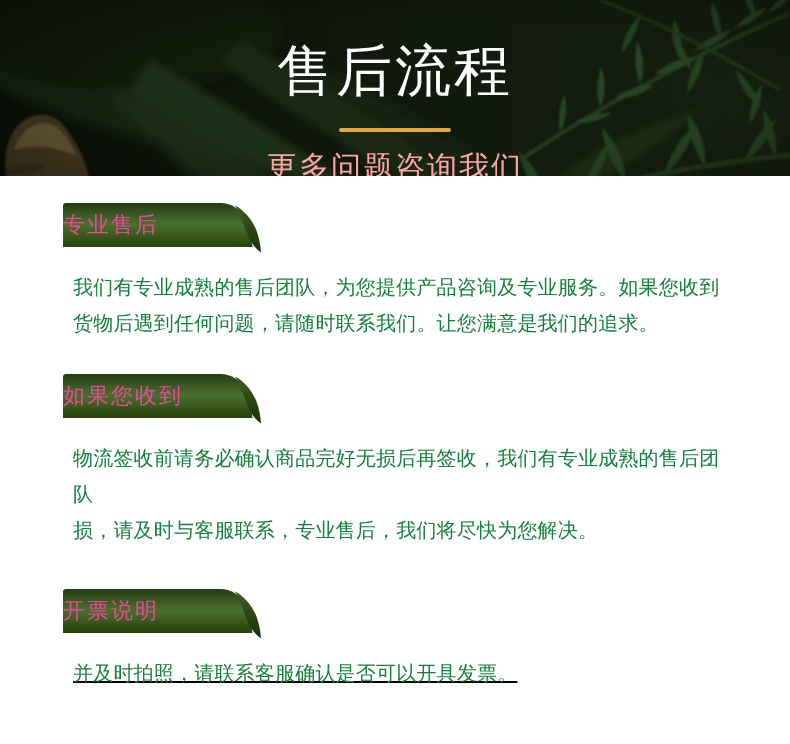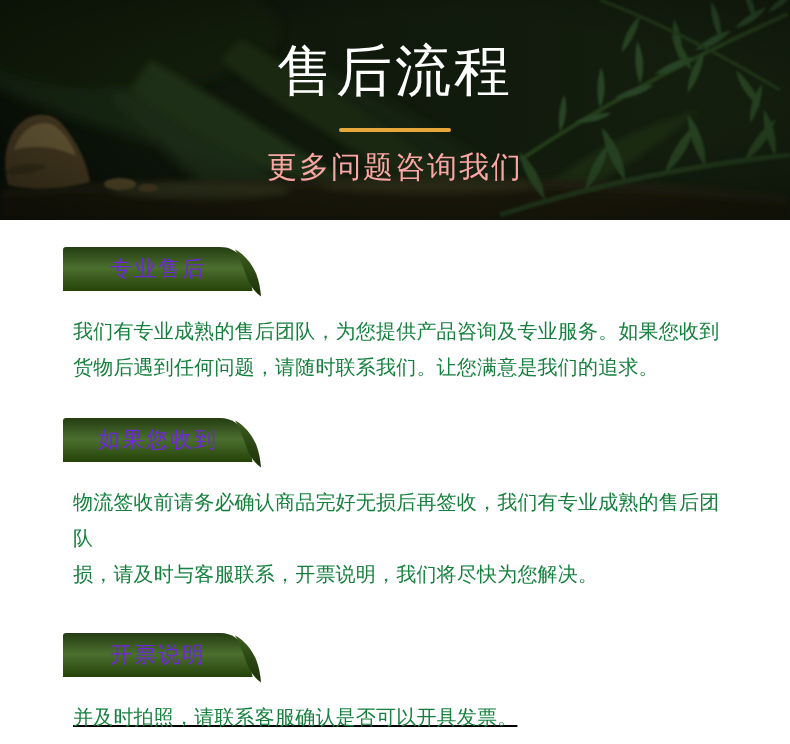--- a/index.html
+++ b/index.html
@@ -11,21 +11,21 @@
     margin: 0 auto;
     background: #ffffff;
     overflow: hidden;
     font-family: "Liberation Sans", sans-serif;
   }
 
   
   .hero {
     position: relative;
     width: 790px;
-    height: 220px;
+    height: 176px;
     background: #131c0e;
     overflow: hidden;
   }
   .hero-art { position: absolute; left: 0; top: 0; }
   .hero-content { position: relative; z-index: 2; text-align: center; color: #ffffff; }
   .hero-title {
     margin: 0;
     padding-top: 40px;
     font-size: 56px;
     line-height: 62px;
@@ -60,22 +60,21 @@
     width: 206px;
     height: 52px;
     margin-left: -10px;
   }
   .ribbon svg { position: absolute; left: 0; top: 0; display: block; }
   .ribbon-label {
     position: absolute;
     left: 0; top: 0;
     width: 190px;
     line-height: 44px;
-    text-align: center;
-    color: #6d28d9;
+    color: #ec4899;
     font-size: 22px;
     letter-spacing: 2px;
     font-weight: 500;
   }
 
   .para {
     margin: 14px 0 0;
     width: 648px;
     font-size: 20px;
     line-height: 36px;
@@ -225,21 +224,21 @@
             <linearGradient id="rgt2" x1="0" y1="0" x2="0" y2="1">
               <stop offset="0" stop-color="#3c5d1e"></stop>
                 <stop offset="1" stop-color="#1b3009"></stop>
             </linearGradient>
           </defs>
           <path d="M0,44 L0,3 Q0,0 3,0 L157,0 C169,0 177.5,6.5 182,16.5 C186,25.5 188.5,35 189.5,44 Z" fill="url(#rg2)"></path>
           <path d="M172,2.5 C181,7 189,16.5 193.5,27.5 C196,34 197.5,42.5 198,49.5 C192.5,45.5 188,40 185,33 C181.5,24 177.5,11.5 172,2.5 Z" fill="url(#rgt2)"></path>
         </svg>
         <span class="ribbon-label">如果您收到</span>
       </div>
-      <p class="para"><span>物流签收前请务必确认商品完好无损后再签收，我们有专业成熟的售后团队</span><br><span>损，请及时与客服联系，开票说明，我们将尽快为您解决。</span></p>
+      <p class="para"><span>物流签收前请务必确认商品完好无损后再签收，我们有专业成熟的售后团队</span><br><span>损，请及时与客服联系，专业售后，我们将尽快为您解决。</span></p>
     </section>
 
     <section class="sec3">
       <div class="ribbon">
         <svg width="206" height="52" viewBox="0 0 206 52" aria-hidden="true">
           <defs>
             <linearGradient id="rg3" x1="0" y1="0" x2="0" y2="1">
               <stop offset="0" stop-color="#243c12"></stop>
                 <stop offset="0.48" stop-color="#4b6f2f"></stop>
                 <stop offset="1" stop-color="#254308"></stop>

